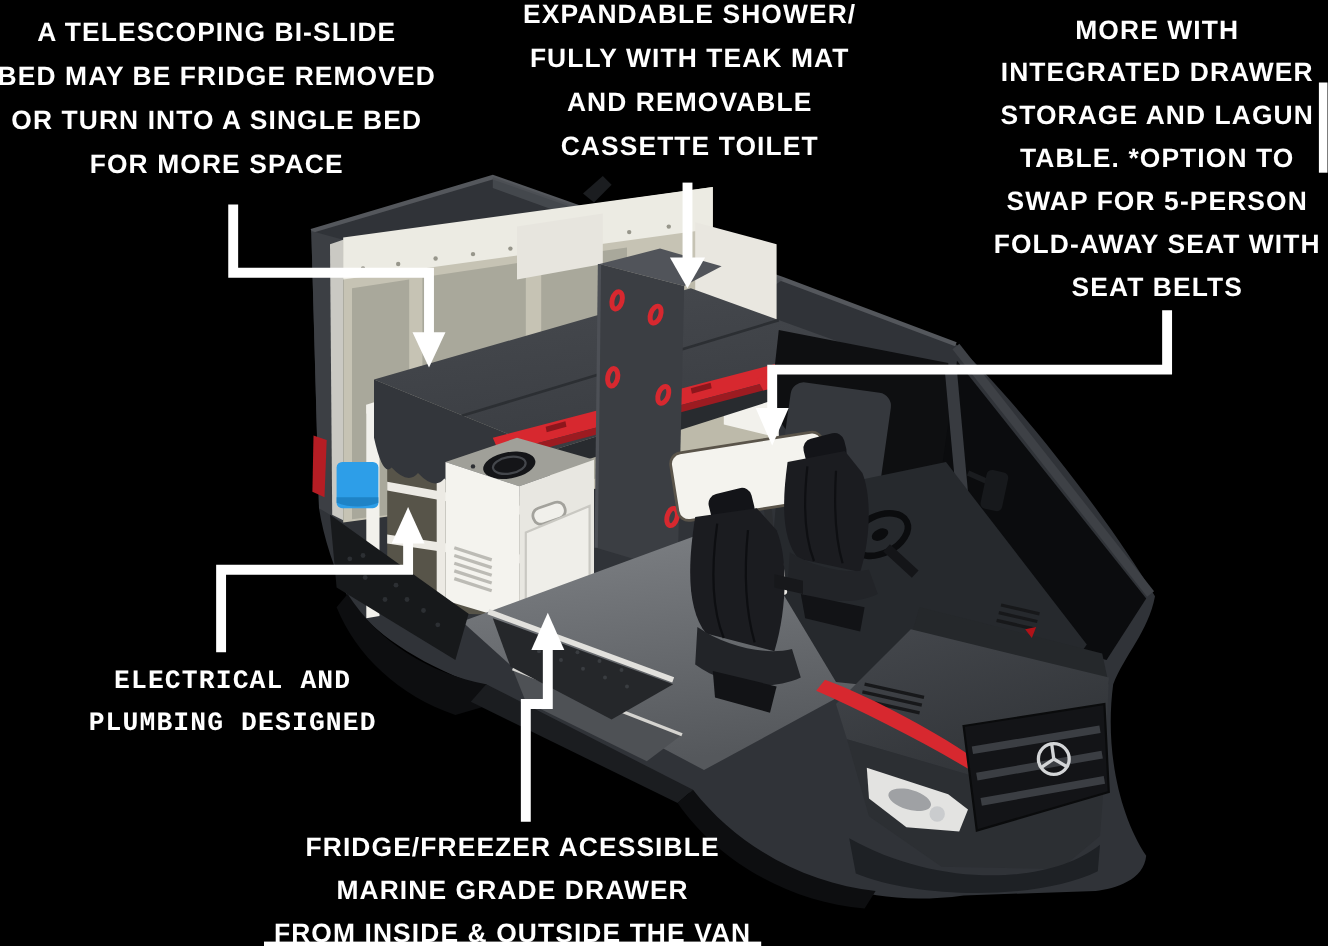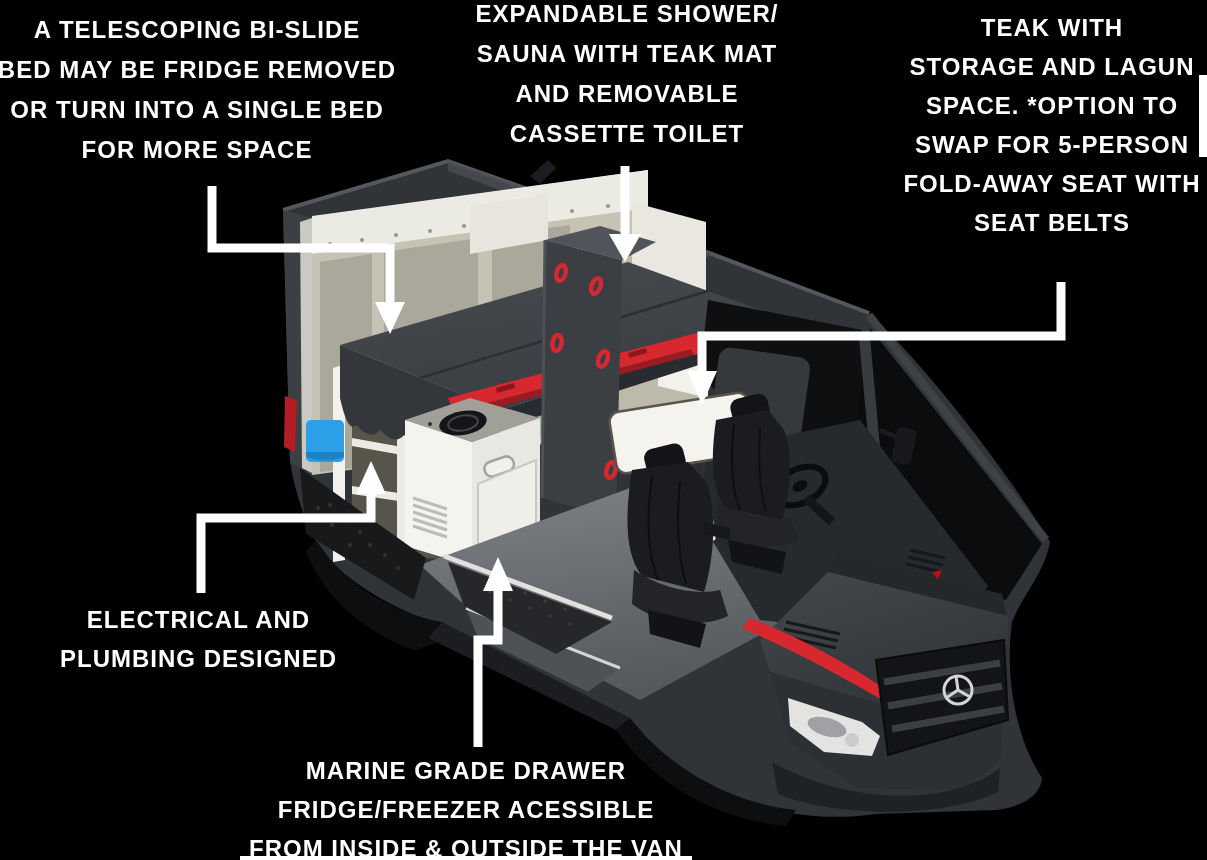--- a/index.html
+++ b/index.html
@@ -259,41 +259,42 @@
 
   <div class="note lh40" style="left:-4px;top:10px;width:402px;">
     <div class="ln">A TELESCOPING BI-SLIDE</div>
     <div class="ln">BED MAY BE FRIDGE REMOVED</div>
     <div class="ln">OR TURN INTO A SINGLE BED</div>
     <div class="ln">FOR MORE SPACE</div>
   </div>
 
   <div class="note lh40" style="left:447px;top:-6px;width:360px;">
     <div class="ln">EXPANDABLE SHOWER/</div>
-    <div class="ln">SAUNA WITH TEAK MAT</div>
+    <div class="ln">FULLY WITH TEAK MAT</div>
     <div class="ln">AND REMOVABLE</div>
     <div class="ln">CASSETTE TOILET</div>
   </div>
 
   <div class="note lh39" style="left:896px;top:8px;width:312px;">
-    <div class="ln">TEAK WITH</div>
+    <div class="ln">MORE WITH</div>
+    <div class="ln">INTEGRATED DRAWER</div>
     <div class="ln">STORAGE AND LAGUN</div>
-    <div class="ln">SPACE. *OPTION TO</div>
+    <div class="ln">TABLE. *OPTION TO</div>
     <div class="ln">SWAP FOR 5-PERSON</div>
     <div class="ln">FOLD-AWAY SEAT WITH</div>
     <div class="ln">SEAT BELTS</div>
   </div>
 
-  <div class="note lh39" style="left:56px;top:600px;width:285px;">
+  <div class="note lh39" style="left:69px;top:600px;width:285px;font-family:Liberation Mono, monospace;">
     <div class="ln">ELECTRICAL AND</div>
     <div class="ln">PLUMBING DESIGNED</div>
   </div>
 
   <div class="note lh39" style="left:236px;top:751px;width:460px;">
+    <div class="ln">FRIDGE/FREEZER ACESSIBLE</div>
     <div class="ln">MARINE GRADE DRAWER</div>
-    <div class="ln">FRIDGE/FREEZER ACESSIBLE</div>
     <div class="ln">FROM INSIDE &amp; OUTSIDE THE VAN</div>
   </div>
 
   <div class="cut-strip" style="left:240px;top:856px;width:452px;height:4px;"></div>
   <div class="cut-strip" style="left:1199px;top:75px;width:8px;height:82px;"></div>
 
 </div>
 
 </body></html>

